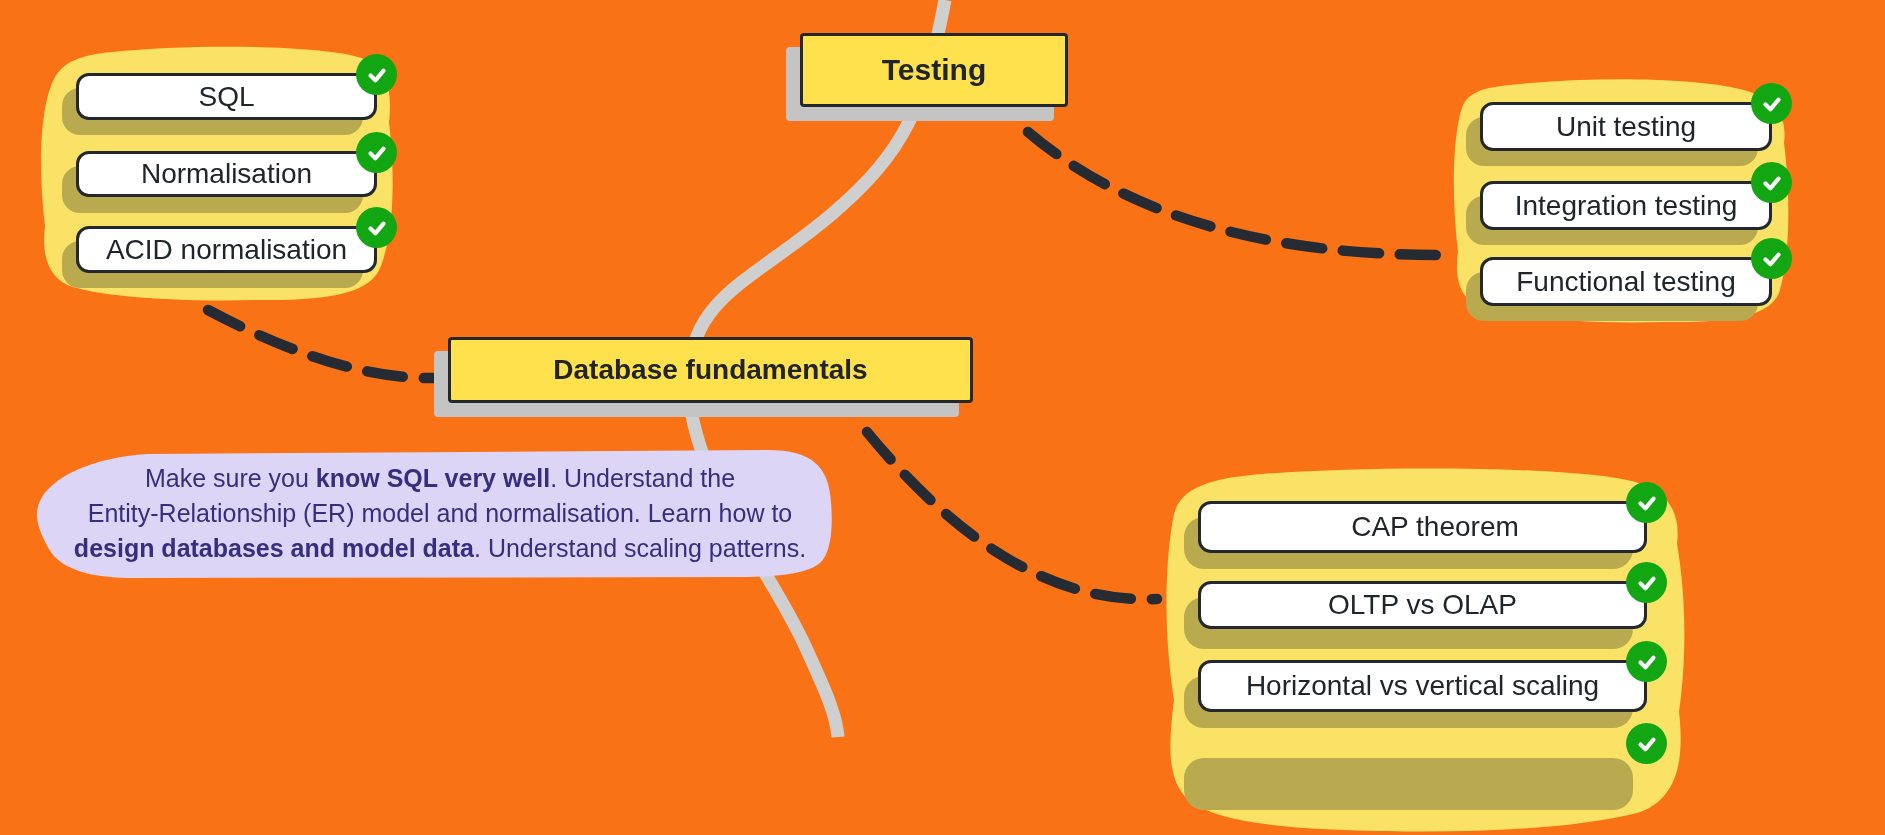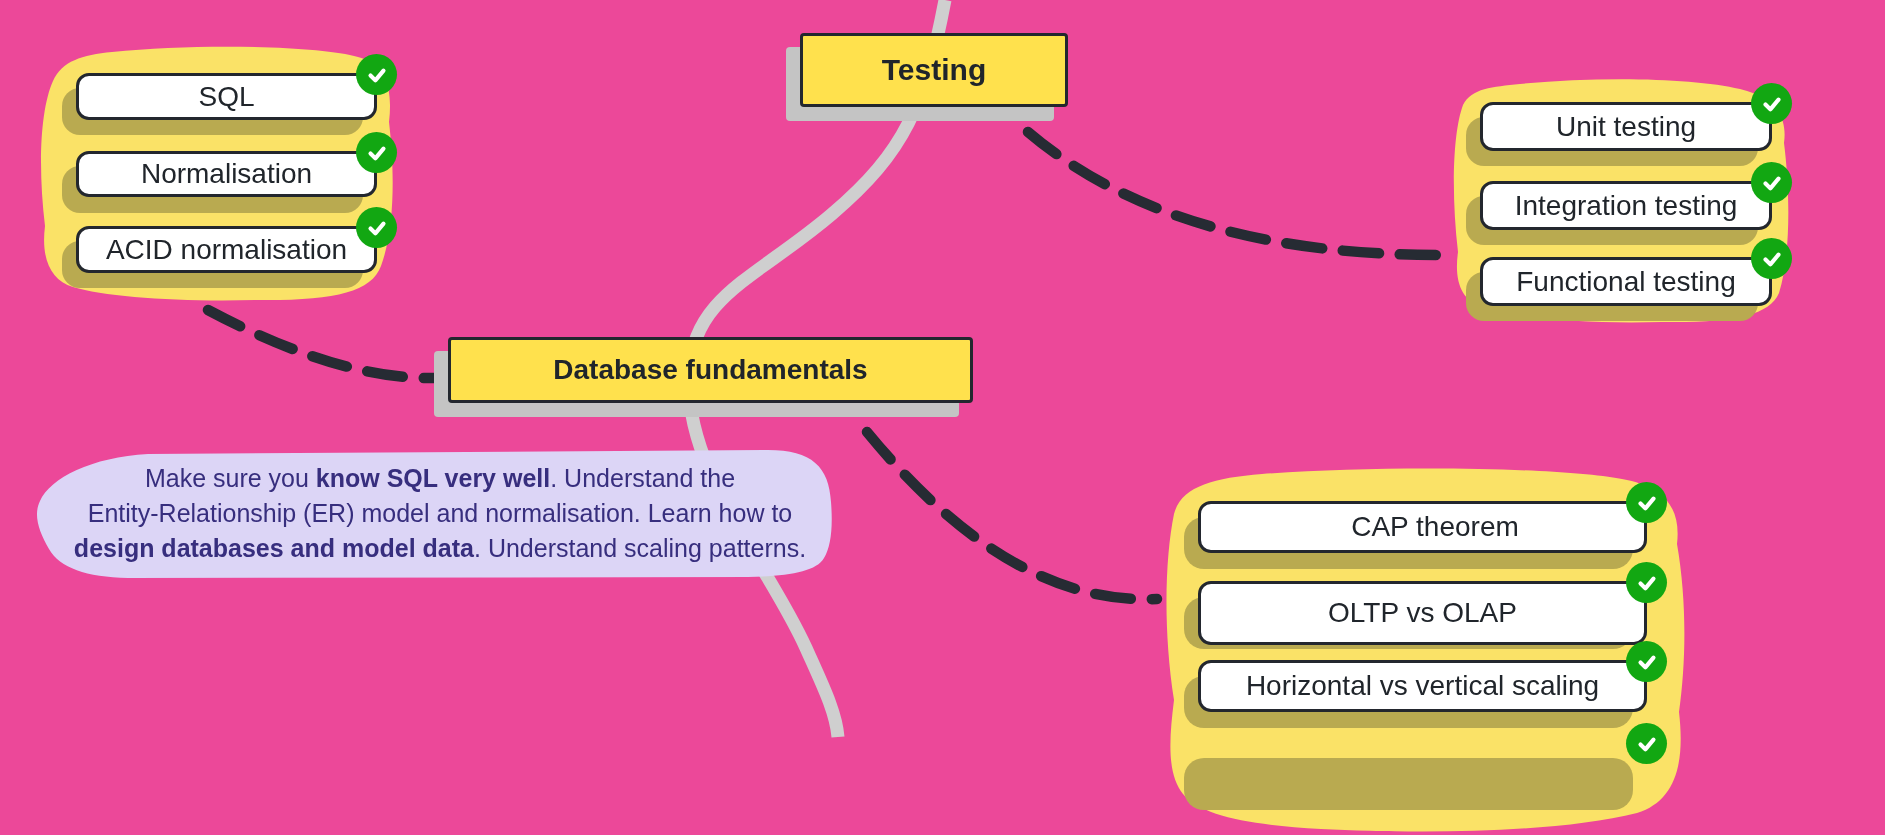--- a/index.html
+++ b/index.html
@@ -1,18 +1,18 @@
 <!DOCTYPE html>
 <html><head>
 <meta charset="utf-8">
 <style>
   html,body{margin:0;padding:0;background:#ffffff;}
   #canvas{
     position:relative;width:1885px;height:835px;overflow:hidden;
-    font-family:"Liberation Sans", sans-serif;background:#ec4899;
+    font-family:"Liberation Sans", sans-serif;background:#f97316;
   }
   #bg{position:absolute;left:0;top:0;}
   .pill{
     position:absolute;background:#ffffff;border:3px solid #23272E;border-radius:13px;
     display:flex;align-items:center;justify-content:center;
     font-size:28px;color:#20252B;box-sizing:border-box;cursor:pointer;white-space:nowrap;
   }
   .badge{
     position:absolute;width:41px;height:41px;border-radius:50%;background:#12A712;
     display:flex;align-items:center;justify-content:center;
@@ -98,21 +98,21 @@
         <path d="M6 12.5 L10.5 17 L18 8" stroke="#fff" stroke-width="3.8" fill="none" stroke-linecap="round" stroke-linejoin="round"></path>
       </svg>
   </div>
   <div class="badge" style="left:1751px;top:238px;">
     <svg viewBox="0 0 24 24">
         <path d="M6 12.5 L10.5 17 L18 8" stroke="#fff" stroke-width="3.8" fill="none" stroke-linecap="round" stroke-linejoin="round"></path>
       </svg>
   </div>
 
   <div class="pill" style="left:1198px;top:501px;width:449px;height:52px;padding-left:25px;">CAP theorem</div>
-  <div class="pill" style="left:1198px;top:581px;width:449px;height:64px;">OLTP vs OLAP</div>
+  <div class="pill" style="left:1198px;top:581px;width:449px;height:48px;">OLTP vs OLAP</div>
   <div class="pill" style="left:1198px;top:660px;width:449px;height:52px;">Horizontal vs vertical scaling</div>
 
   <div class="badge" style="left:1626px;top:482px;">
     <svg viewBox="0 0 24 24">
         <path d="M6 12.5 L10.5 17 L18 8" stroke="#fff" stroke-width="3.8" fill="none" stroke-linecap="round" stroke-linejoin="round"></path>
       </svg>
   </div>
   <div class="badge" style="left:1626px;top:562px;">
     <svg viewBox="0 0 24 24">
         <path d="M6 12.5 L10.5 17 L18 8" stroke="#fff" stroke-width="3.8" fill="none" stroke-linecap="round" stroke-linejoin="round"></path>

